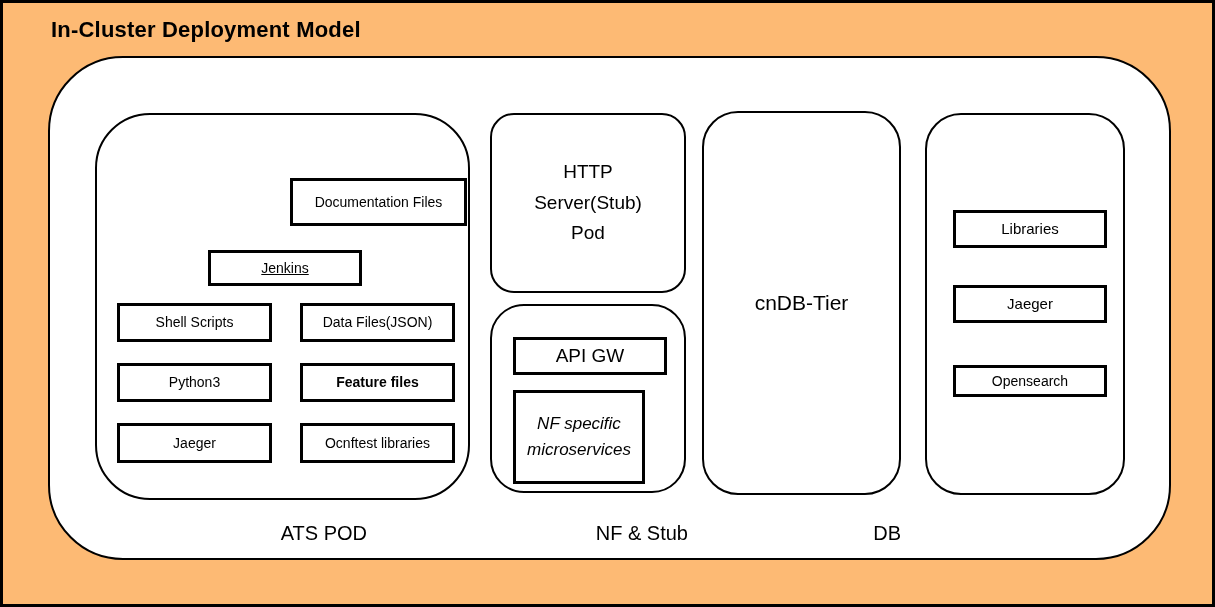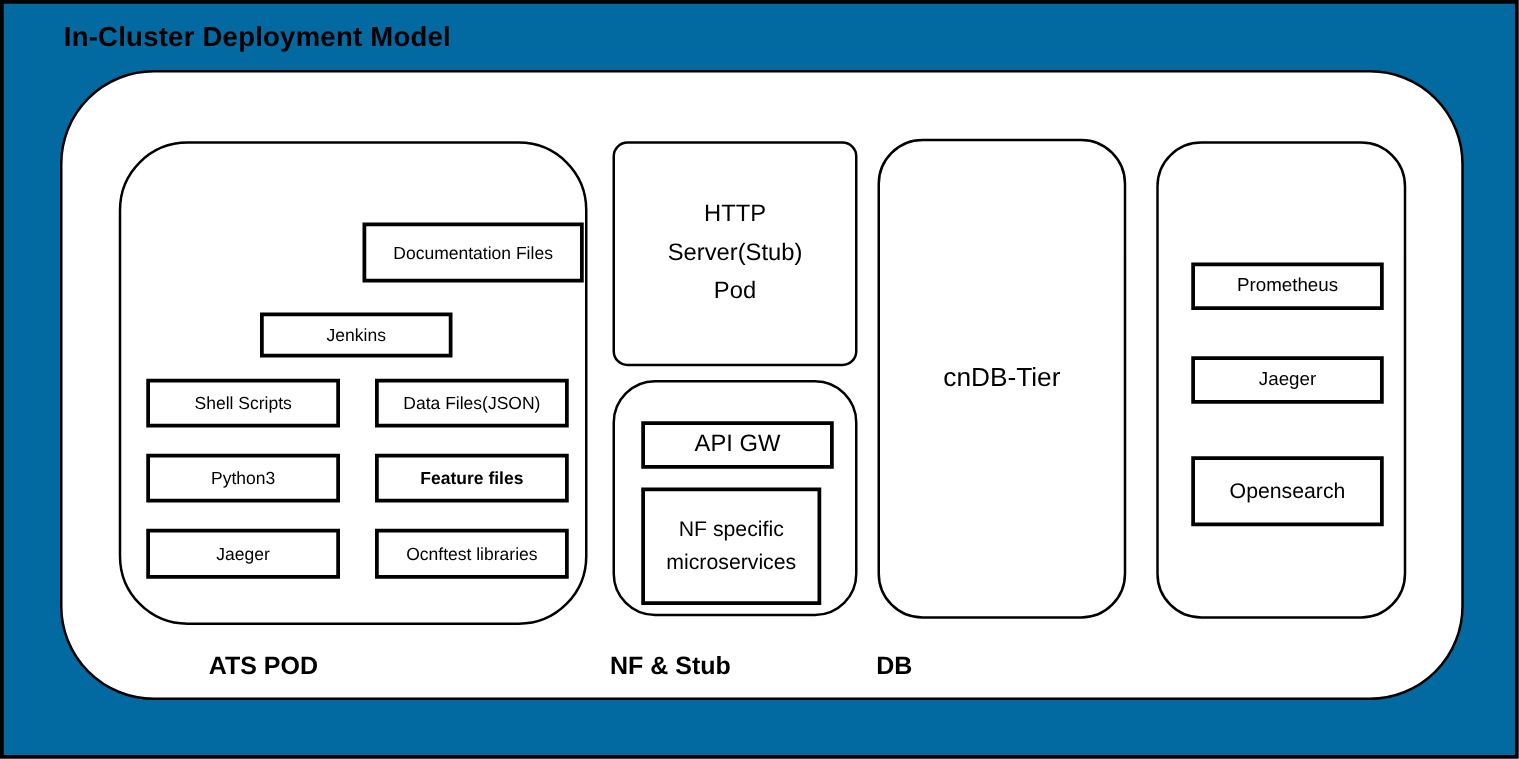--- a/index.html
+++ b/index.html
@@ -8,21 +8,21 @@
     background: #ffffff;
     font-family: "Liberation Sans", sans-serif;
     color: #000000;
   }
   .page {
     position: relative;
     width: 1215px;
     height: 607px;
     box-sizing: border-box;
     border: 3px solid #000000;
-    background: #0369a1;
+    background: #fdba74;
     overflow: hidden;
   }
   .diagram-title {
     position: absolute;
     left: 48px;
     top: 14px;
     font-size: 22px;
     font-weight: bold;
     letter-spacing: 0.2px;
     white-space: nowrap;
@@ -60,50 +60,50 @@
     justify-content: center;
     text-align: center;
     font-size: 14px;
     line-height: 1.45;
     padding: 2px 6px;
   }
   .section-label {
     position: absolute;
     top: 519px;
     width: 200px;
-    text-align: left;
+    text-align: right;
     font-size: 20px;
-    font-weight: bold;
+    font-weight: normal;
     white-space: nowrap;
   }
   
   .ats-container   { left: 92px;  top: 110px; width: 375px; height: 387px; border-radius: 55px; }
   .ats-box-0 { left: 9px;   top: 65px;  width: 176px; height: 47px; }
   .ats-box-1 { left: 193px; top: 63px;  width: 177px; height: 48px; }
-  .ats-box-2 { left: 111px; top: 135px; width: 154px; height: 36px; }
+  .ats-box-2 { left: 111px; top: 135px; width: 154px; height: 36px; text-decoration: underline; }
   .ats-box-3 { left: 20px;  top: 188px; width: 155px; height: 39px; }
   .ats-box-4 { left: 203px; top: 188px; width: 155px; height: 39px; }
   .ats-box-5 { left: 20px;  top: 248px; width: 155px; height: 39px; }
   .ats-box-6 { left: 203px; top: 248px; width: 155px; height: 39px; font-weight: bold; }
   .ats-box-7 { left: 20px;  top: 308px; width: 155px; height: 40px; }
   .ats-box-8 { left: 203px; top: 308px; width: 155px; height: 40px; }
   
-  .http-pod-container { left: 487px; top: 110px; width: 196px; height: 180px; border-radius: 12px;
+  .http-pod-container { left: 487px; top: 110px; width: 196px; height: 180px; border-radius: 24px;
                         font-size: 19px; line-height: 1.6; padding: 0 28px; }
   .nf-lower-container { left: 487px; top: 301px; width: 196px; height: 189px; border-radius: 34px; }
   .nf-box-0 { left: 21px; top: 31px; width: 154px; height: 38px; font-size: 19px; }
-  .nf-box-1 { left: 21px; top: 84px; width: 144px; height: 94px; font-size: 17px; line-height: 1.55; }
+  .nf-box-1 { left: 21px; top: 84px; width: 132px; height: 94px; font-size: 17px; line-height: 1.55; font-style: italic; }
   
   .db-container { left: 699px; top: 108px; width: 199px; height: 384px; border-radius: 36px;
                   font-size: 21px; }
   
   .occne-container { left: 922px; top: 110px; width: 200px; height: 382px; border-radius: 36px; }
   .occne-box-0 { left: 26px; top: 95px;  width: 154px; height: 38px; font-size: 15px; }
   .occne-box-1 { left: 26px; top: 170px; width: 154px; height: 38px; font-size: 15px; }
-  .occne-box-2 { left: 26px; top: 250px; width: 154px; height: 56px; font-size: 17px; }
+  .occne-box-2 { left: 26px; top: 250px; width: 154px; height: 32px; font-size: 14px; }
   
   .label-ats   { left: 164px; }
   .label-nf    { left: 485px; }
   .label-db    { left: 698px; }
   .label-occne { left: 923px; }
 </style>
 </head>
 <body>
 
 <div class="page">
@@ -125,21 +125,21 @@
 
   <div class="container centered-text http-pod-container">HTTP Server(Stub) Pod</div>
   <div class="container nf-lower-container">
     <div class="box nf-box-0">API GW</div>
     <div class="box nf-box-1">NF specific microservices</div>
   </div>
 
   <div class="container centered-text db-container">cnDB-Tier</div>
 
   <div class="container occne-container">
-    <div class="box occne-box-0">Prometheus</div>
+    <div class="box occne-box-0">Libraries</div>
     <div class="box occne-box-1">Jaeger</div>
     <div class="box occne-box-2">Opensearch</div>
   </div>
 
   <div class="section-label label-ats">ATS POD</div>
   <div class="section-label label-nf">NF &amp; Stub</div>
   <div class="section-label label-db">DB</div>
 
 </div>
 

